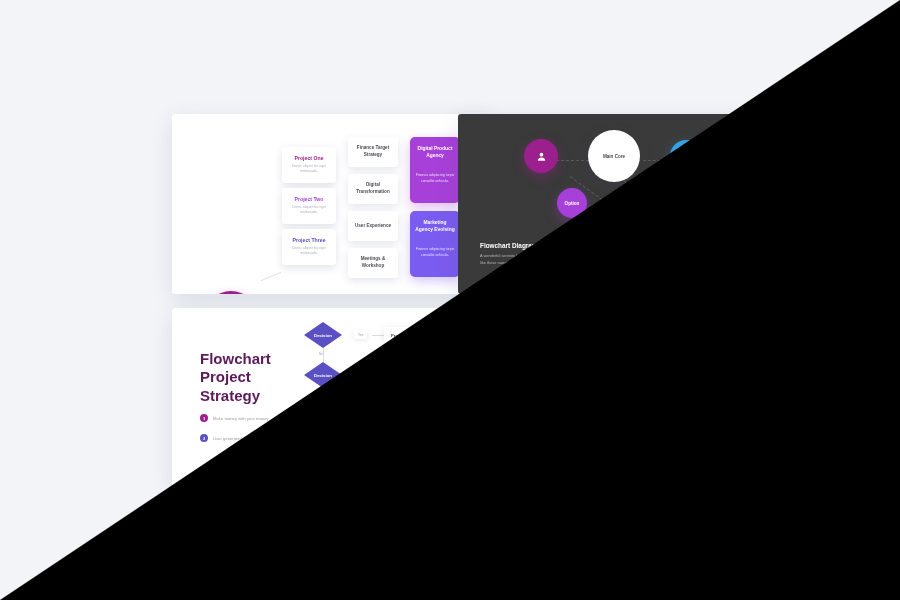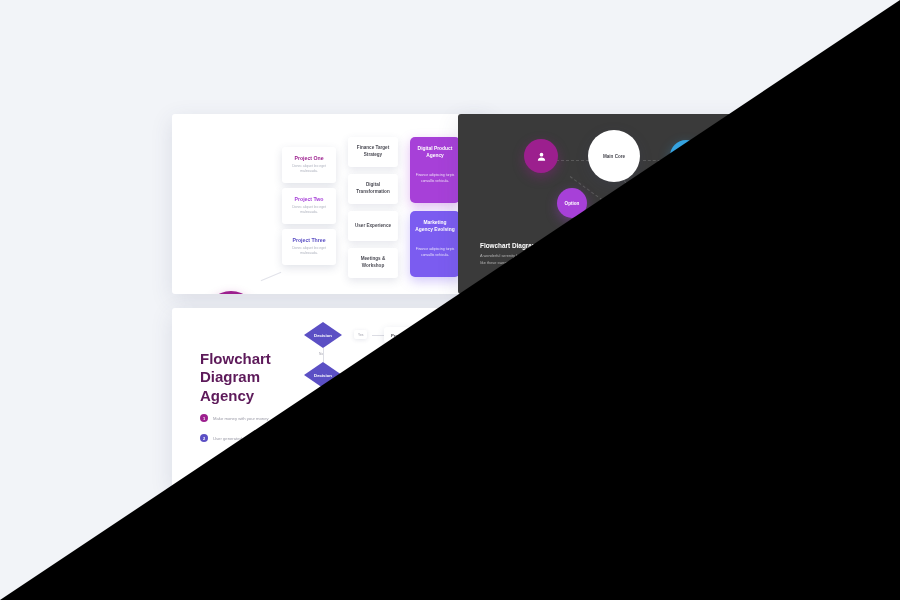--- a/index.html
+++ b/index.html
@@ -218,22 +218,22 @@
       <div class="p">A wonderful serenity has taken possession of my entire soul, like these sweet mornings.</div>
     </div>
 
     <div class="pageno">16</div>
   </div>
 
   <div class="slide light" style="left:124px;top:308px;width:318px;height:180px;">
 
     <div class="fc-title" style="left:28px;top:42px;">
       <div>Flowchart</div>
-      <div>Diagram</div>
-      <div>Agency</div>
+      <div>Project</div>
+      <div>Strategy</div>
     </div>
 
     <div class="bullet" style="left:28px;top:106px;">
       <div class="dot" style="background:#9c1f8e">1</div>
       <div class="bt">Make money with your money</div>
     </div>
     <div class="bullet" style="left:28px;top:126px;">
       <div class="dot" style="background:#5b4fc4">2</div>
       <div class="bt">User generated contents</div>
     </div>

